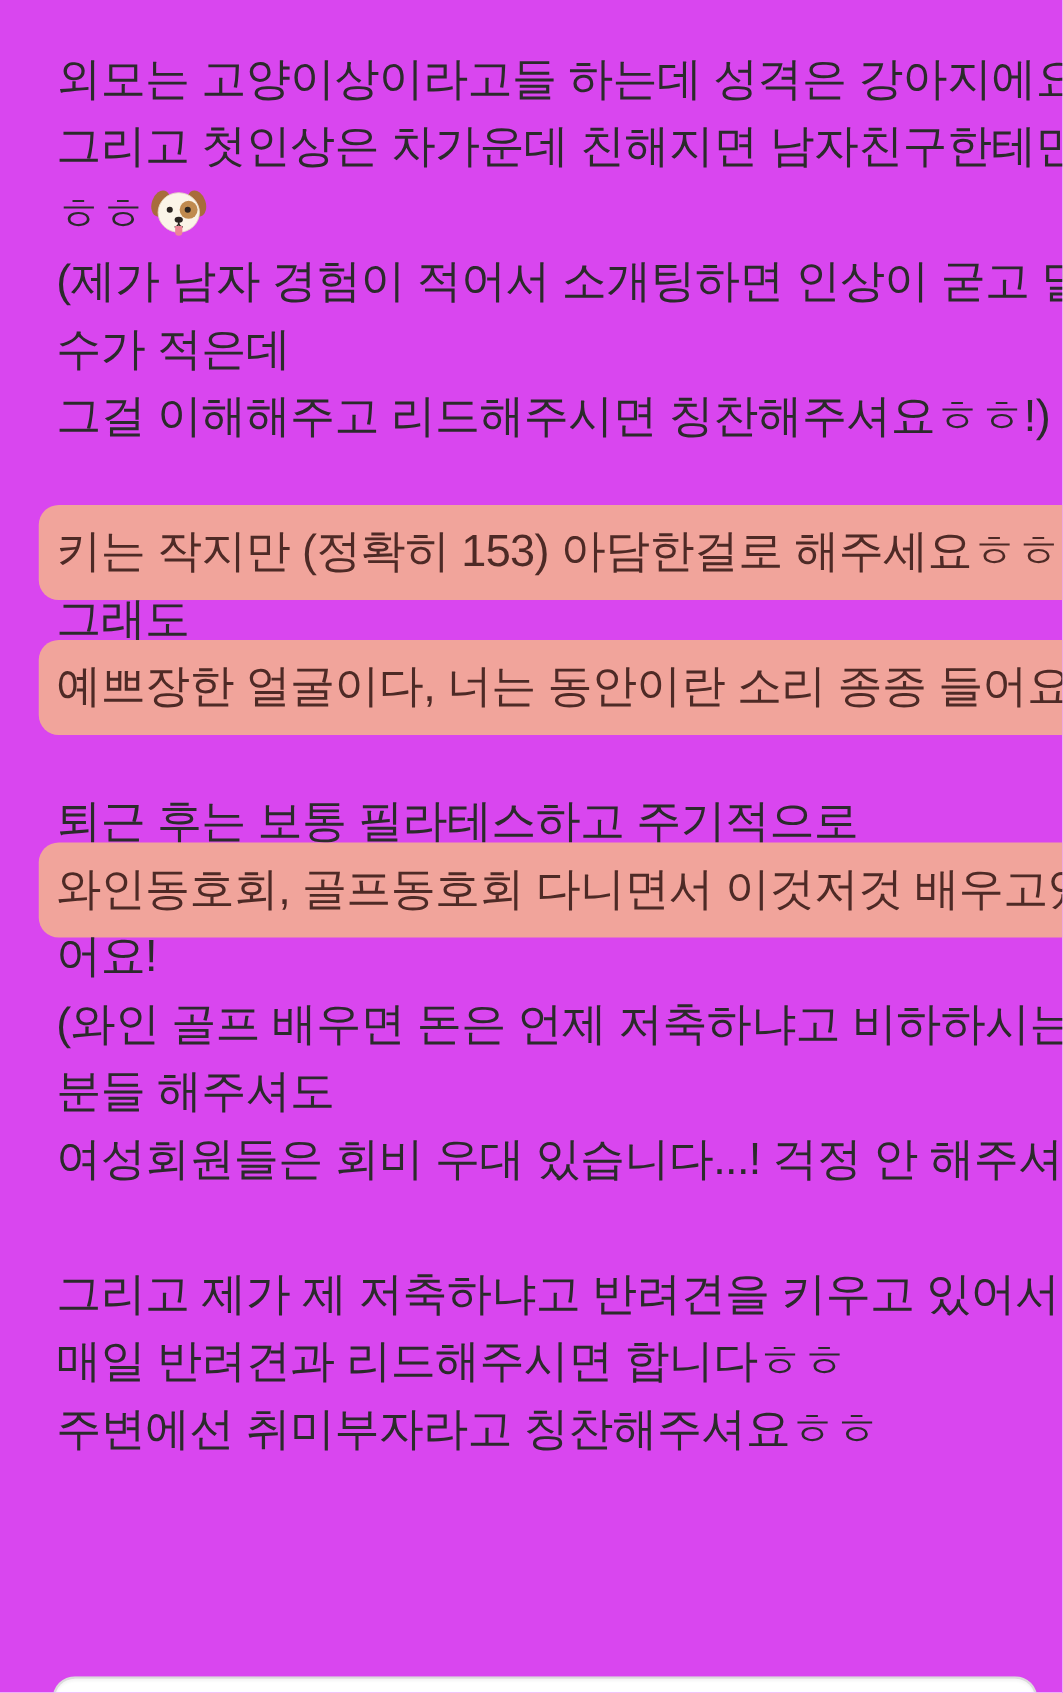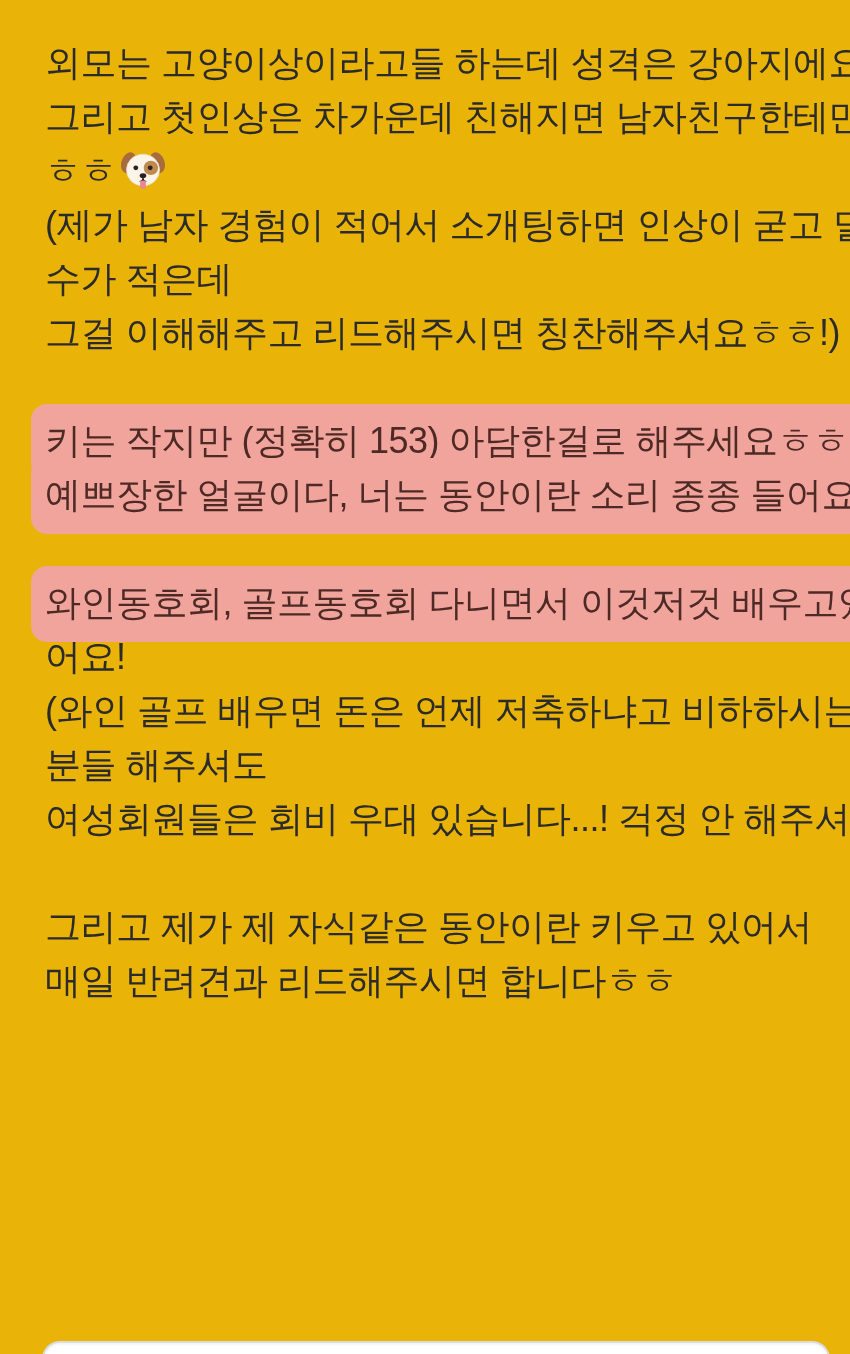--- a/index.html
+++ b/index.html
@@ -5,21 +5,21 @@
   html, body {
     margin: 0;
     padding: 0;
     background: #ffffff;
   }
   .page {
     position: relative;
     width: 850px;
     height: 1354px;
     overflow: hidden;
-    background: #eab308;
+    background: #d946ef;
     font-family: "Liberation Sans", "DejaVu Sans", sans-serif;
     color: #2b2b2b;
   }
   .post {
     padding: 36px 20px 0 45px;
     font-size: 36px;
     line-height: 54px;
     font-weight: 400;
     letter-spacing: -0.5px;
   }
@@ -87,31 +87,34 @@
       <path d="M32 43 Q32 47 28 48 M32 43 Q32 47 36 48" stroke="#2a2320" stroke-width="1.6" fill="none" stroke-linecap="round"></path>
       <path d="M28 47 h8 v7 a4 4 0 0 1 -8 0 z" fill="#ec8596"></path>
     </svg></span></div>
     <div class="line"><span class="linetext">(제가 남자 경험이 적어서 소개팅하면 인상이 굳고 말</span></div>
     <div class="line"><span class="linetext">수가 적은데</span></div>
     <div class="line"><span class="linetext">그걸 이해해주고 리드해주시면 칭찬해주셔요ㅎㅎ!)</span></div>
 
     <div class="spacer"></div>
 
     <div class="line hl"><span class="linetext">키는 작지만 (정확히 153) 아담한걸로 해주세요ㅎㅎ</span></div>
+    <div class="line"><span class="linetext">그래도</span></div>
     <div class="line hl"><span class="linetext">예쁘장한 얼굴이다, 너는 동안이란 소리 종종 들어요!</span></div>
 
     <div class="spacer"></div>
 
+    <div class="line"><span class="linetext">퇴근 후는 보통 필라테스하고 주기적으로</span></div>
     <div class="line hl"><span class="linetext">와인동호회, 골프동호회 다니면서 이것저것 배우고있</span></div>
     <div class="line"><span class="linetext">어요!</span></div>
     <div class="line"><span class="linetext">(와인 골프 배우면 돈은 언제 저축하냐고 비하하시는</span></div>
     <div class="line"><span class="linetext">분들 해주셔도</span></div>
     <div class="line"><span class="linetext">여성회원들은 회비 우대 있습니다...! 걱정 안 해주셔도</span></div>
 
     <div class="spacer"></div>
 
-    <div class="line"><span class="linetext">그리고 제가 제 자식같은 동안이란 키우고 있어서</span></div>
+    <div class="line"><span class="linetext">그리고 제가 제 저축하냐고 반려견을 키우고 있어서</span></div>
     <div class="line"><span class="linetext">매일 반려견과 리드해주시면 합니다ㅎㅎ</span></div>
+    <div class="line"><span class="linetext">주변에선 취미부자라고 칭찬해주셔요ㅎㅎ</span></div>
 
   </div>
 
   <div class="bottom-card"></div>
 </div>
 
 </body></html>

